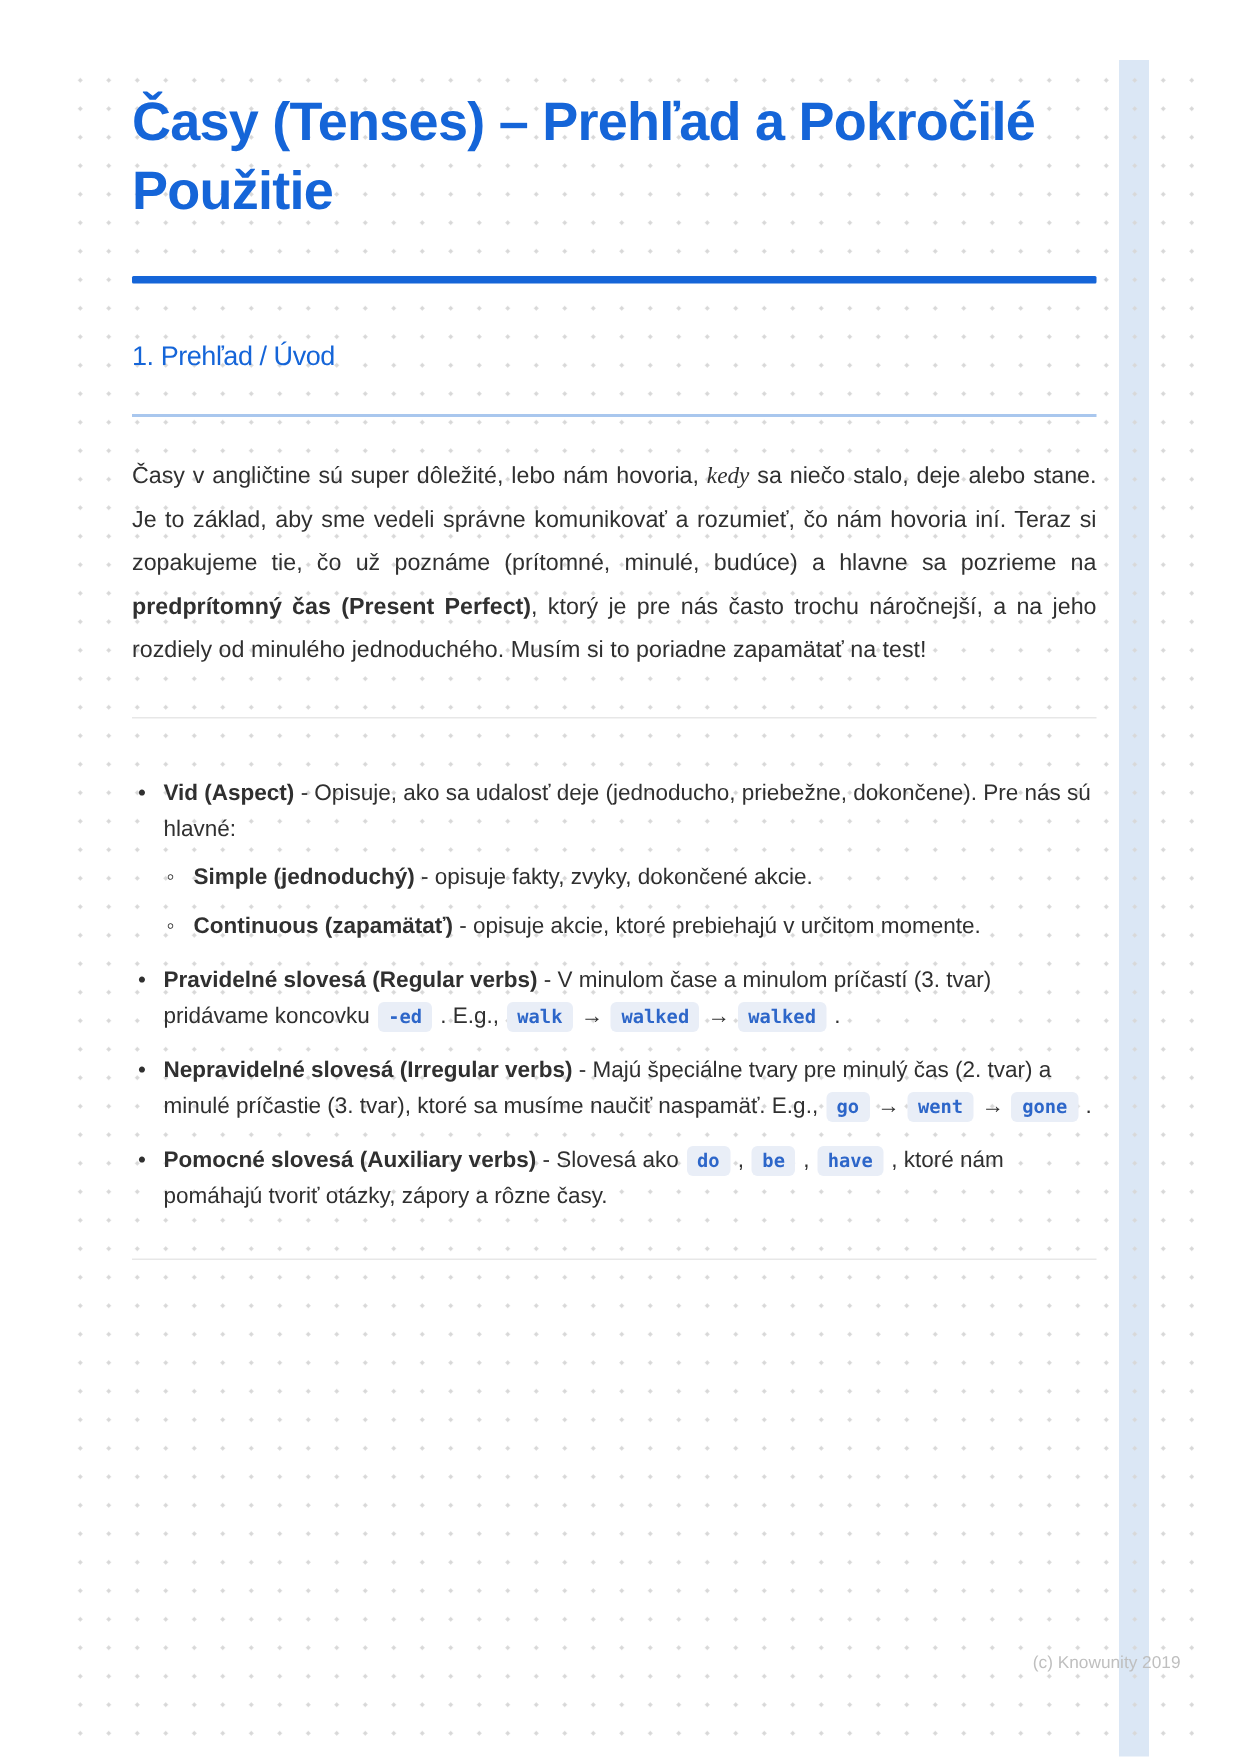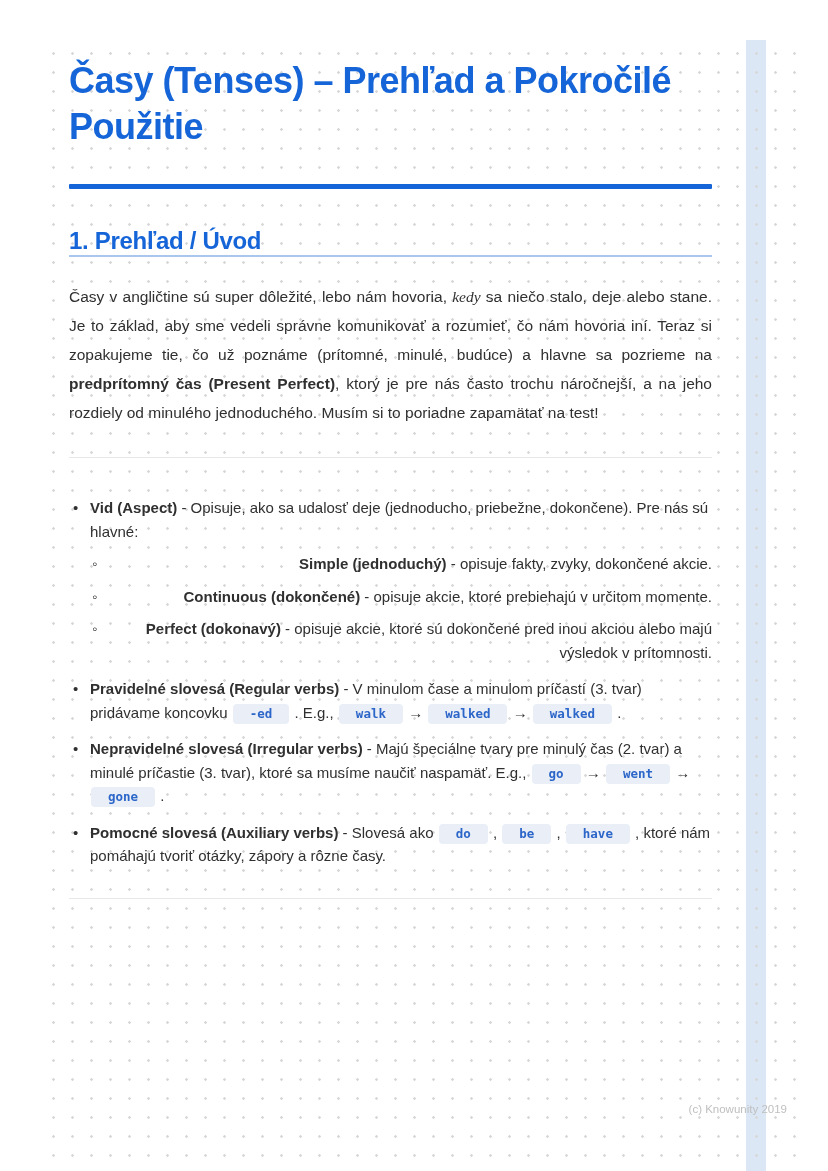--- a/index.html
+++ b/index.html
@@ -23,63 +23,63 @@
     position:absolute;left:44px;top:44px;width:752px;height:1122px;z-index:1;
     background-image:radial-gradient(circle, var(--dot) 1.3px, transparent 1.45px);
     background-size:19px 19px;
     pointer-events:none;
   }
   .stripe{
     position:absolute;left:746px;top:40px;width:20px;bottom:0;z-index:0;
     background:var(--stripe);
   }
   .content{
-    position:absolute;left:69px;top:58px;width:643px;z-index:2;
+    position:absolute;left:88px;top:58px;width:643px;z-index:2;
   }
   .doc-title{
     color:var(--accent);font-size:36px;line-height:46px;font-weight:800;
     letter-spacing:-0.5px;
   }
   .title-rule{
     height:5px;background:var(--accent);margin-top:34px;border-radius:1px;
   }
   .section{margin-top:38px;}
   .sec-heading{
-    color:var(--accent);font-size:24px;font-weight:700;letter-spacing:-0.3px;
-    padding-bottom:0;border-bottom:2px solid var(--heading-underline);
+    color:var(--accent);font-size:18px;font-weight:400;letter-spacing:-0.3px;
+    padding-bottom:28px;border-bottom:2px solid var(--heading-underline);
   }
   .body-par{
     margin-top:25px;font-size:15.5px;line-height:29px;text-align:justify;
     color:var(--text);
   }
   .soft-rule{
     border:none;border-top:1px solid var(--rule);margin-top:30px;
   }
   .bullets{margin-top:26px;list-style:none;}
   .bullets>li{
     position:relative;padding-left:21px;margin-bottom:13px;
     font-size:15px;line-height:23.5px;
   }
   .bullets>li::before{
     content:"•";position:absolute;left:4px;top:0;color:var(--text);
   }
-  .sub-bullets{margin-top:9px;list-style:none;text-align:right;}
+  .sub-bullets{margin-top:9px;list-style:none;}
   .sub-bullets>li{
     position:relative;padding-left:20px;margin-bottom:9px;
     font-size:15px;line-height:23.5px;
   }
   .sub-bullets>li::before{
     content:"◦";position:absolute;left:2px;top:0;color:var(--text);
   }
   .seg-bold{font-weight:700;}
   .seg-italic{font-style:italic;font-family:Liberation Serif, serif;}
   .seg-code{
     display:inline-block;background:var(--code-bg);color:var(--code-text);
     font-family:"DejaVu Sans Mono", monospace;font-size:12.5px;line-height:17px;
-    padding:1px 17px 2px;border-radius:4px;margin:0 1px;font-weight:700;
+    padding:1px 7px 2px;border-radius:4px;margin:0 1px;font-weight:700;
     white-space:nowrap;
   }
   .watermark{
     position:absolute;right:41px;bottom:56px;z-index:3;
     color:var(--muted);font-size:11.5px;
   }
 </style>
 </head>
 <body>
 
@@ -100,24 +100,21 @@
 
   <section class="section">
     <ul class="bullets">
       <li>
         <span><span class="seg-bold">Vid (Aspect)</span><span class="seg-normal"> - Opisuje, ako sa udalosť deje (jednoducho, priebežne, dokončene). Pre nás sú hlavné:</span></span>
         <ul class="sub-bullets">
           <li>
             <span><span class="seg-bold">Simple (jednoduchý)</span><span class="seg-normal"> - opisuje fakty, zvyky, dokončené akcie.</span></span>
           </li>
           <li>
-            <span><span class="seg-bold">Continuous (dokončené)</span><span class="seg-normal"> - opisuje akcie, ktoré prebiehajú v určitom momente.</span></span>
-          </li>
-          <li>
-            <span><span class="seg-bold">Perfect (dokonavý)</span><span class="seg-normal"> - opisuje akcie, ktoré sú dokončené pred inou akciou alebo majú výsledok v prítomnosti.</span></span>
+            <span><span class="seg-bold">Continuous (zapamätať)</span><span class="seg-normal"> - opisuje akcie, ktoré prebiehajú v určitom momente.</span></span>
           </li>
         </ul>
       </li>
       <li>
         <span><span class="seg-bold">Pravidelné slovesá (Regular verbs)</span><span class="seg-normal"> - V minulom čase a minulom príčastí (3. tvar) pridávame koncovku </span><span class="seg-code">-ed</span><span class="seg-normal"> . E.g., </span><span class="seg-code">walk</span><span class="seg-normal"> → </span><span class="seg-code">walked</span><span class="seg-normal"> → </span><span class="seg-code">walked</span><span class="seg-normal"> .</span></span>
       </li>
       <li>
         <span><span class="seg-bold">Nepravidelné slovesá (Irregular verbs)</span><span class="seg-normal"> - Majú špeciálne tvary pre minulý čas (2. tvar) a minulé príčastie (3. tvar), ktoré sa musíme naučiť naspamäť. E.g., </span><span class="seg-code">go</span><span class="seg-normal"> → </span><span class="seg-code">went</span><span class="seg-normal"> → </span><span class="seg-code">gone</span><span class="seg-normal"> .</span></span>
       </li>
       <li>

